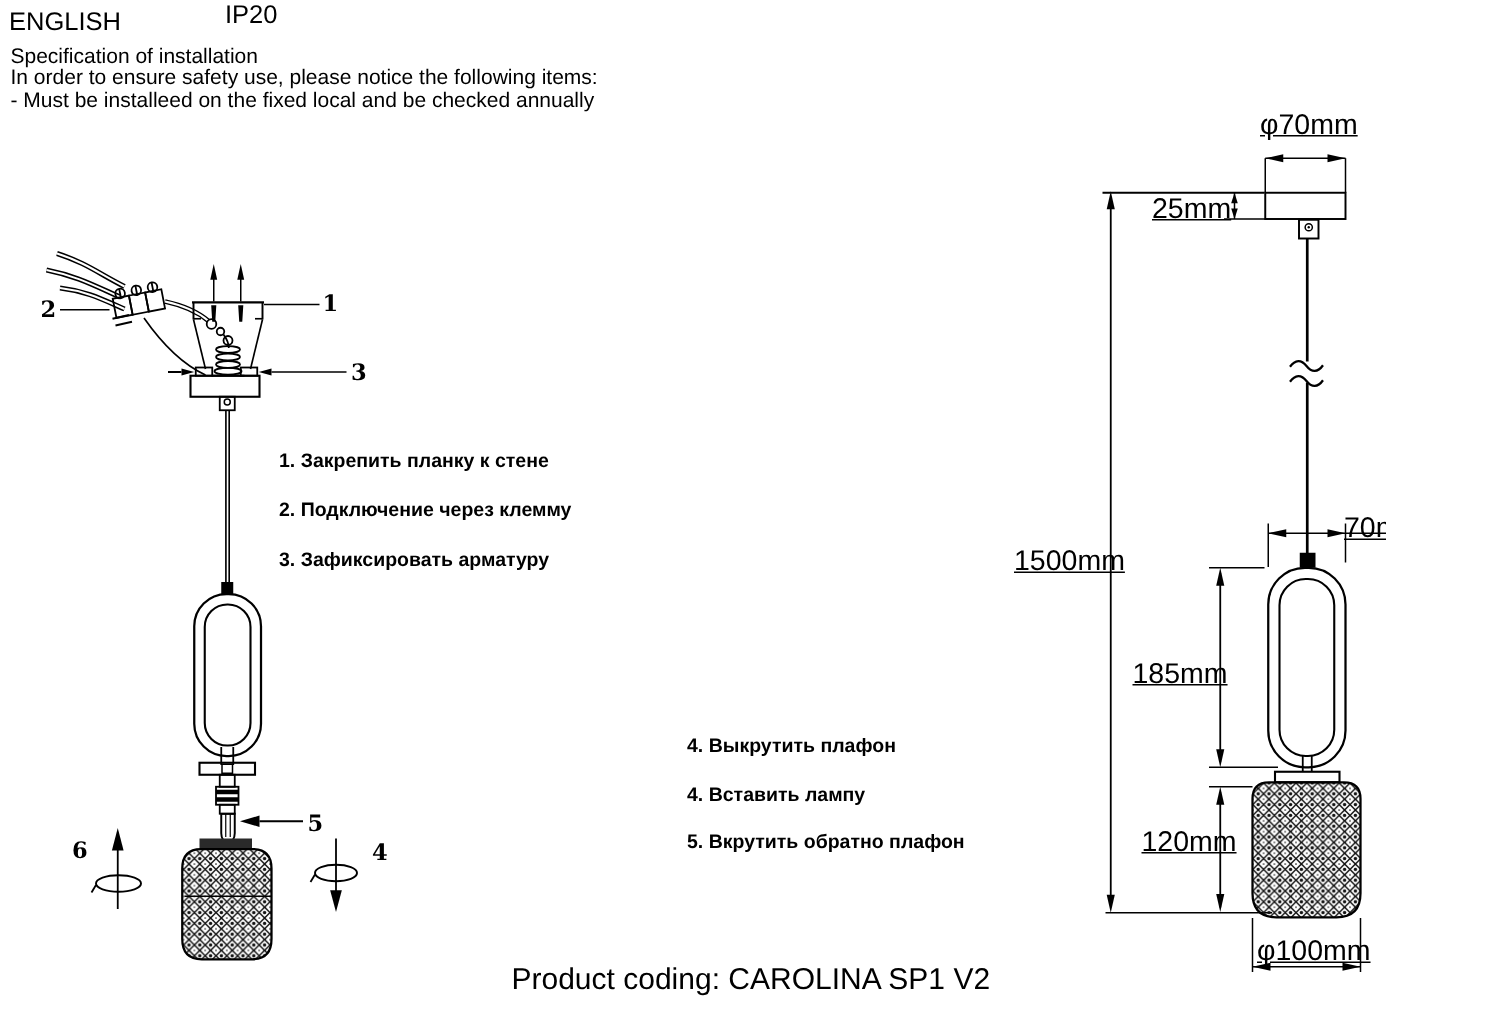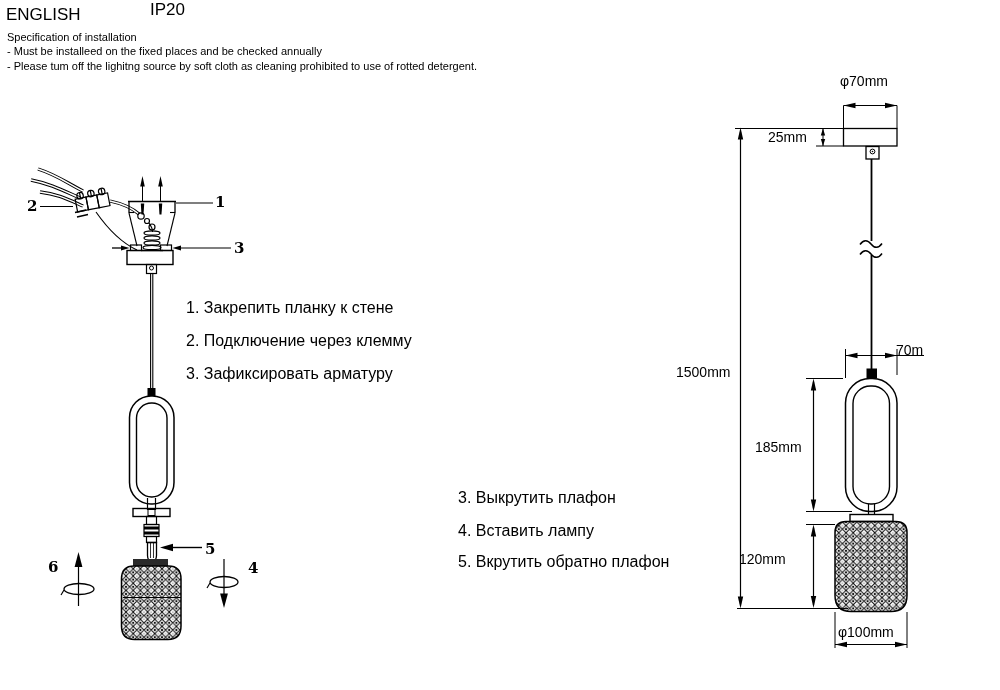--- a/index.html
+++ b/index.html
@@ -1,63 +1,64 @@
 <!DOCTYPE html>
 <html><head>
 <meta charset="utf-8">
 <style>
   html,body{margin:0;padding:0;background:#fff;}
   .page{position:relative;width:924px;height:690px;background:#fff;overflow:hidden;
         font-family:"Liberation Sans",sans-serif;color:#000;}
   .abs{position:absolute;white-space:nowrap;}
   .h1{font-size:17px;}
-  .spec{font-size:11px;line-height:14.4px;}
-  .ru{font-size:16px;}
-  .dim{font-size:14px;}
+  .spec{font-size:14px;line-height:14.4px;}
+  .ru{font-size:13px;font-weight:bold;}
+  .dim{font-size:19px;text-decoration:underline;}
   .callout{font-family:"DejaVu Serif",serif;font-weight:bold;font-size:15px;}
   .product{font-size:20px;}
   svg{position:absolute;left:0;top:0;}
 </style>
 </head>
 <body>
 
 <div class="page">
 
   <div class="abs h1" style="left:6px;top:5px">ENGLISH</div>
   <div class="abs h1" style="left:150px;top:0">IP20</div>
 
   <div class="abs spec" style="left:7px;top:30px">
     <div>Specification of installation</div>
-    <div>- Must be installeed on the fixed places and be checked annually</div>
-    <div>- Please tum off the lighitng source by soft cloth as cleaning prohibited to use of rotted detergent.</div>
+    <div>In order to ensure safety use, please notice the following items:</div>
+    <div>- Must be installeed on the fixed local and be checked annually</div>
   </div>
 
   <div class="abs ru" style="left:186px;top:299px">1. Закрепить планку к стене</div>
   <div class="abs ru" style="left:186px;top:332px">2. Подключение через клемму</div>
   <div class="abs ru" style="left:186px;top:365px">3. Зафиксировать арматуру</div>
 
-  <div class="abs ru" style="left:458px;top:489px">3. Выкрутить плафон</div>
+  <div class="abs ru" style="left:458px;top:489px">4. Выкрутить плафон</div>
   <div class="abs ru" style="left:458px;top:522px">4. Вставить лампу</div>
   <div class="abs ru" style="left:458px;top:553px">5. Вкрутить обратно плафон</div>
 
   <div class="abs dim" style="left:840px;top:73px">φ70mm</div>
   <div class="abs dim" style="left:768px;top:129px">25mm</div>
   <div class="abs dim" style="left:676px;top:364px">1500mm</div>
   <div class="abs dim" style="left:896px;top:342px">70mm</div>
   <div class="abs dim" style="left:755px;top:439px">185mm</div>
-  <div class="abs dim" style="left:739px;top:551px">120mm</div>
+  <div class="abs dim" style="left:761px;top:551px">120mm</div>
   <div class="abs dim" style="left:838px;top:624px">φ100mm</div>
 
   <div class="abs callout" style="left:215px;top:193px">1</div>
   <div class="abs callout" style="left:27px;top:197px">2</div>
   <div class="abs callout" style="left:234px;top:239px">3</div>
   <div class="abs callout" style="left:205px;top:540px">5</div>
   <div class="abs callout" style="left:48px;top:558px">6</div>
   <div class="abs callout" style="left:248px;top:559px">4</div>
 
+  <div class="abs product" style="left:341px;top:642px">Product coding: CAROLINA SP1 V2</div>
 
   <svg width="1000" height="690" viewBox="0 0 1000 690">
     <defs>
       <pattern id="lattice" width="7.2" height="7.2" patternUnits="userSpaceOnUse">
         <path d="M0,3.6 L3.6,0 L7.2,3.6 L3.6,7.2 Z" fill="none" stroke="#111" stroke-width="1"></path>
         <circle cx="3.6" cy="3.6" r="1.15" fill="#111"></circle>
         <circle cx="0" cy="0" r="0.55" fill="#111"></circle>
         <circle cx="7.2" cy="0" r="0.55" fill="#111"></circle>
         <circle cx="0" cy="7.2" r="0.55" fill="#111"></circle>
         <circle cx="7.2" cy="7.2" r="0.55" fill="#111"></circle>

